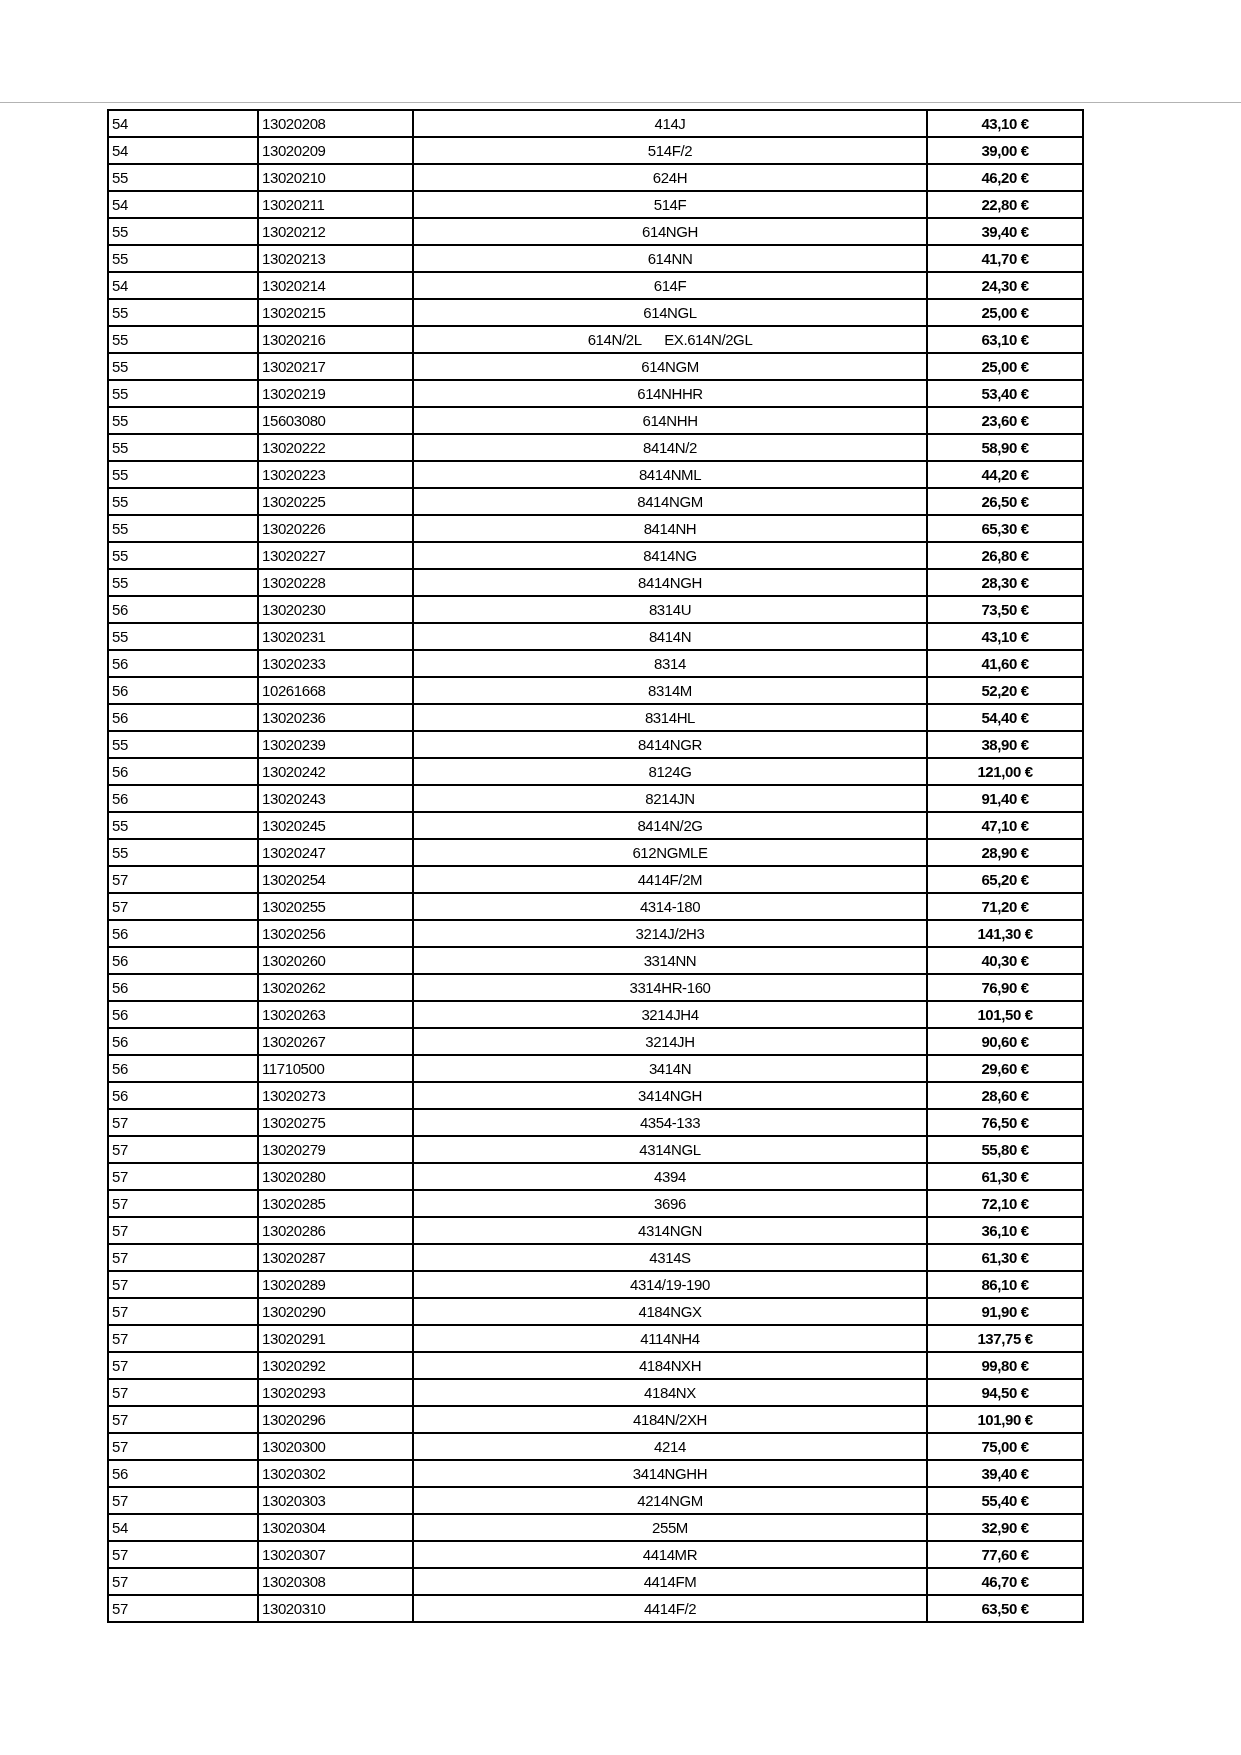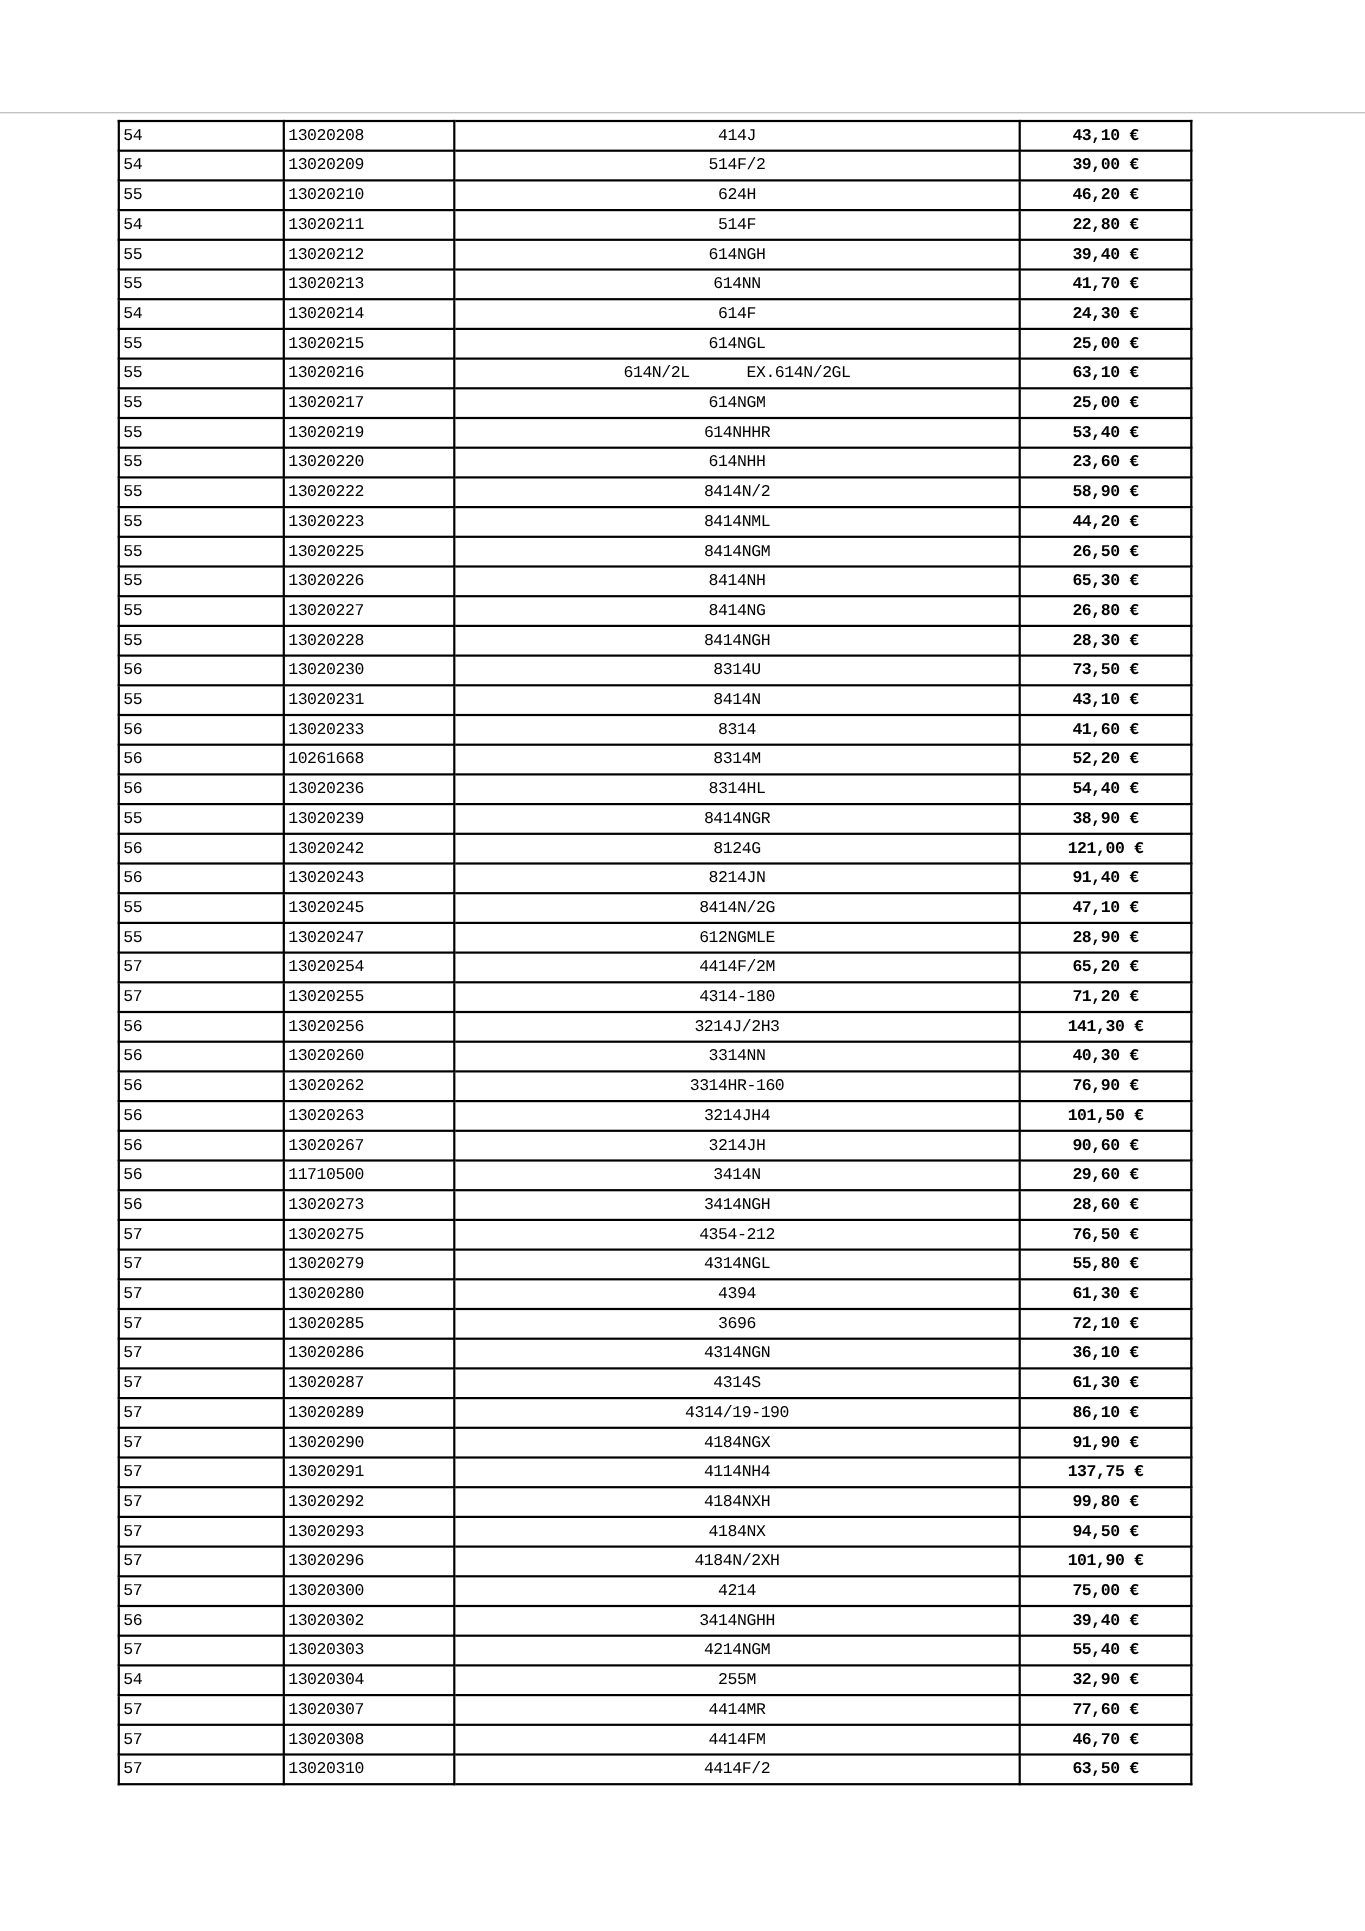--- a/index.html
+++ b/index.html
@@ -5,21 +5,21 @@
   html, body {
     margin: 0;
     padding: 0;
     background: #ffffff;
   }
   .page {
     position: relative;
     width: 1241px;
     height: 1755px;
     background: #ffffff;
-    font-family: Liberation Mono, monospace;
+    font-family: Liberation Sans, sans-serif;
     color: #000000;
   }
   .hairline {
     position: absolute;
     left: 0;
     top: 102px;
     width: 1241px;
     height: 1px;
     background: #b3b3b3;
   }
@@ -121,21 +121,21 @@
           <td class="col-price">25,00 €</td>
         </tr>
         <tr>
           <td class="col-page">55</td>
           <td class="col-article">13020219</td>
           <td class="col-code">614NHHR</td>
           <td class="col-price">53,40 €</td>
         </tr>
         <tr>
           <td class="col-page">55</td>
-          <td class="col-article">13020220</td>
+          <td class="col-article">15603080</td>
           <td class="col-code">614NHH</td>
           <td class="col-price">23,60 €</td>
         </tr>
         <tr>
           <td class="col-page">55</td>
           <td class="col-article">13020222</td>
           <td class="col-code">8414N/2</td>
           <td class="col-price">58,90 €</td>
         </tr>
         <tr>
@@ -278,21 +278,21 @@
         </tr>
         <tr>
           <td class="col-page">56</td>
           <td class="col-article">13020273</td>
           <td class="col-code">3414NGH</td>
           <td class="col-price">28,60 €</td>
         </tr>
         <tr>
           <td class="col-page">57</td>
           <td class="col-article">13020275</td>
-          <td class="col-code">4354-212</td>
+          <td class="col-code">4354-133</td>
           <td class="col-price">76,50 €</td>
         </tr>
         <tr>
           <td class="col-page">57</td>
           <td class="col-article">13020279</td>
           <td class="col-code">4314NGL</td>
           <td class="col-price">55,80 €</td>
         </tr>
         <tr>
           <td class="col-page">57</td>

